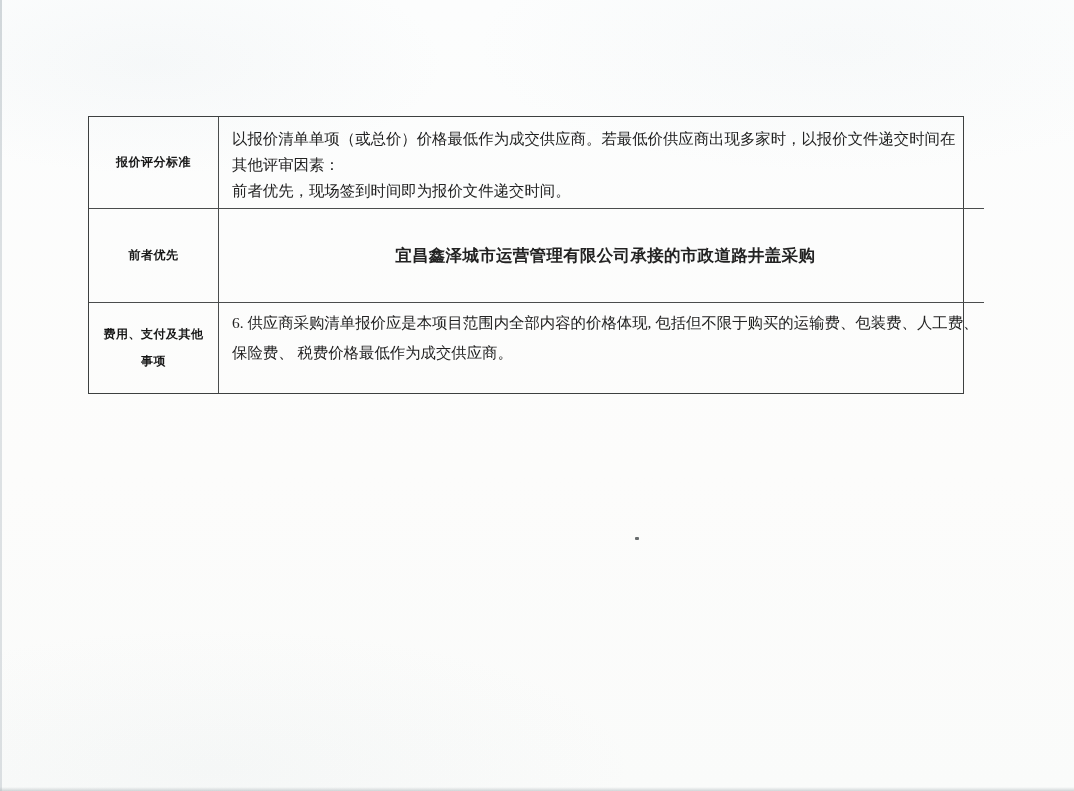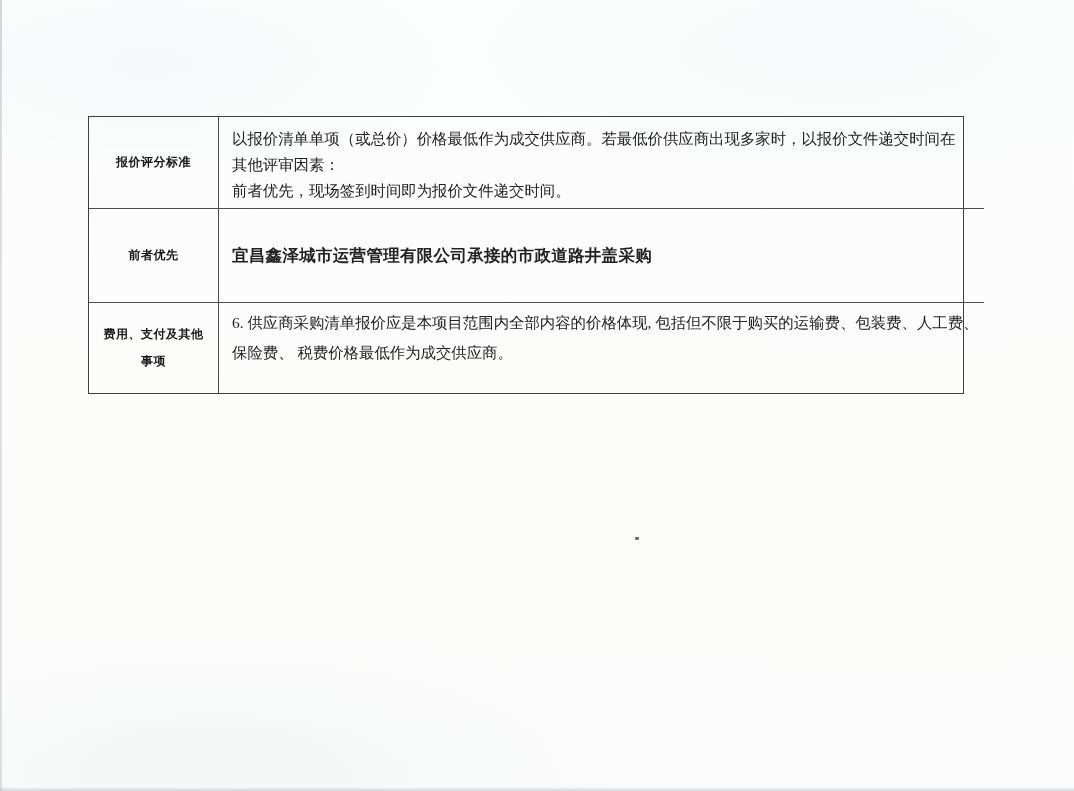--- a/index.html
+++ b/index.html
@@ -55,21 +55,21 @@
     color: #171717;
   }
   .row-border { border-bottom: 1.2px solid #4a4d4d; }
   .content-cell {
     font-size: 15.4px;
     color: #222;
     padding-left: 13px;
     padding-right: 6px;
   }
   .content-r1 { padding-top: 9px; line-height: 26px; }
-  .content-r2 { display: flex; align-items: center; font-weight: 700; font-size: 16.5px; letter-spacing: 0.3px; }
+  .content-r2 { display: flex; align-items: center; font-weight: 700; font-size: 16.5px; letter-spacing: 0.3px; justify-content: center; }
   .content-r3 { padding-top: 5px; line-height: 29.5px; }
   .line { white-space: nowrap; }
   .u { text-underline-offset: 3.5px; text-decoration-thickness: 1px; }
   .speck {
     position: absolute; left: 635px; top: 537px;
     width: 4px; height: 3px;
     background: #4e5254;
     border-radius: 1px;
     opacity: 0.85;
   }

